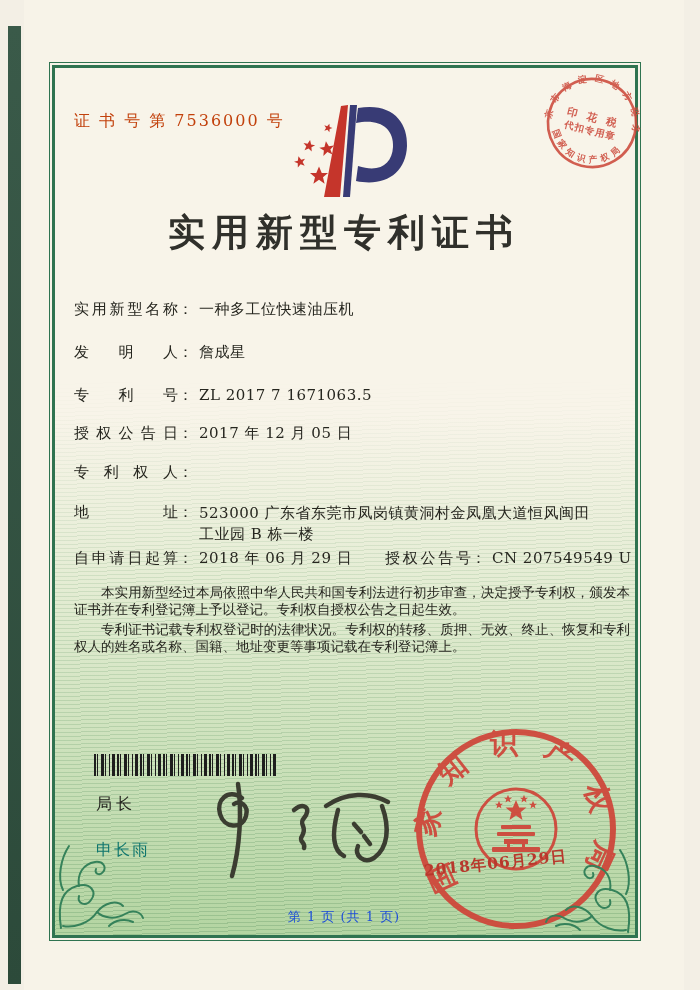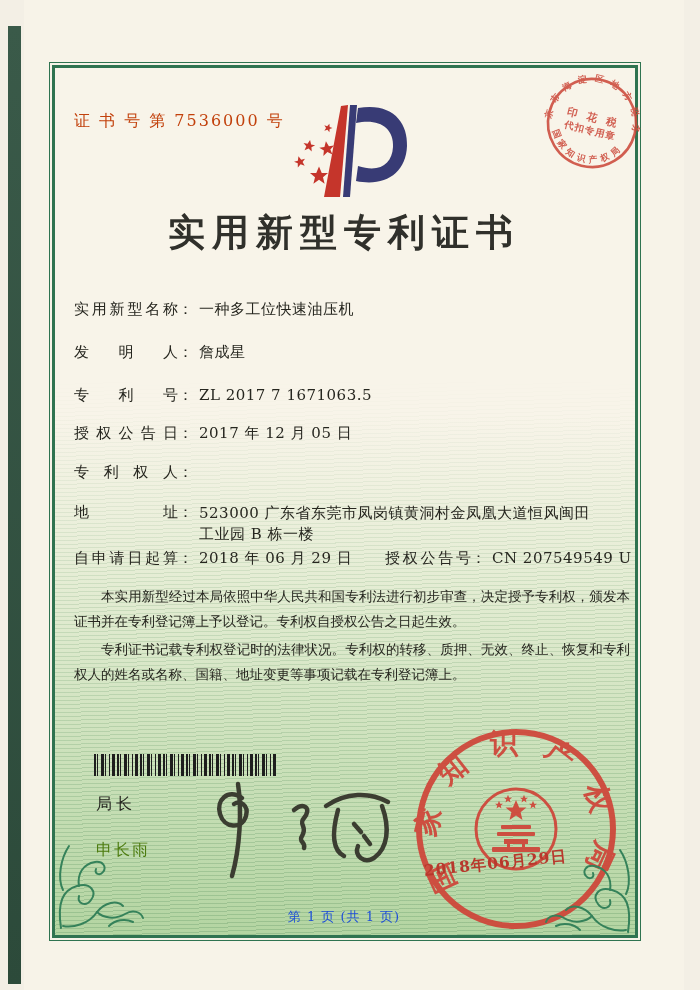--- a/index.html
+++ b/index.html
@@ -36,31 +36,31 @@
   .row{position:absolute;left:74px;display:flex;font-size:15px;color:#26261f;align-items:flex-start;}
   .flabel{flex:none;width:104px;text-align:justify;text-align-last:justify;
     text-justify:inter-character;}
   .colon{flex:none;margin-right:6px;}
   .fval{letter-spacing:.5px;}
   .addr .fval{max-width:400px;line-height:21px;}
   .row2{position:absolute;left:385px;display:flex;font-size:15px;color:#26261f;}
   .row2 .flabel{width:86px;}
 
   .body-text{position:absolute;left:74px;top:584px;width:556px;font-size:13.5px;
-    line-height:25px;color:#26261f;text-align:justify;text-justify:inter-character;}
+    line-height:17px;color:#26261f;text-align:justify;text-justify:inter-character;}
   .body-text p{margin:0 0 3px;text-indent:2em;}
 
   .barcode{position:absolute;left:94px;top:754px;width:184px;height:22px;
     background:repeating-linear-gradient(90deg,
       #1e1e1e 0 2px,transparent 2px 3px,#1e1e1e 3px 4px,transparent 4px 7px,
       #1e1e1e 7px 10px,transparent 10px 11px,#1e1e1e 11px 12px,transparent 12px 15px,
       #1e1e1e 15px 16px,transparent 16px 18px,#1e1e1e 18px 21px,transparent 21px 23px);}
 
   .director-label{position:absolute;left:96px;top:794px;font-size:16px;letter-spacing:4px;color:#23231e;}
-  .director-name{position:absolute;left:96px;top:840px;font-size:16px;letter-spacing:2px;color:#4d7c0f;}
+  .director-name{position:absolute;left:96px;top:840px;font-size:16px;letter-spacing:2px;color:#0f766e;}
   .signature{position:absolute;left:198px;top:776px;width:210px;height:110px;}
 
   .agency-seal{position:absolute;left:410px;top:723px;width:212px;height:212px;opacity:.92;}
   .seal-date{position:absolute;left:424px;top:861px;width:170px;font-size:15.5px;font-weight:700;
     color:#b8382c;letter-spacing:1px;transform:rotate(-6deg);transform-origin:left center;}
 
   .tax-stamp{position:absolute;left:543px;top:74px;width:98px;height:98px;opacity:.88;}
 
   .footer{position:absolute;left:49px;top:908px;width:590px;text-align:center;
     font-size:13px;letter-spacing:1px;color:#1d4ed8;}

